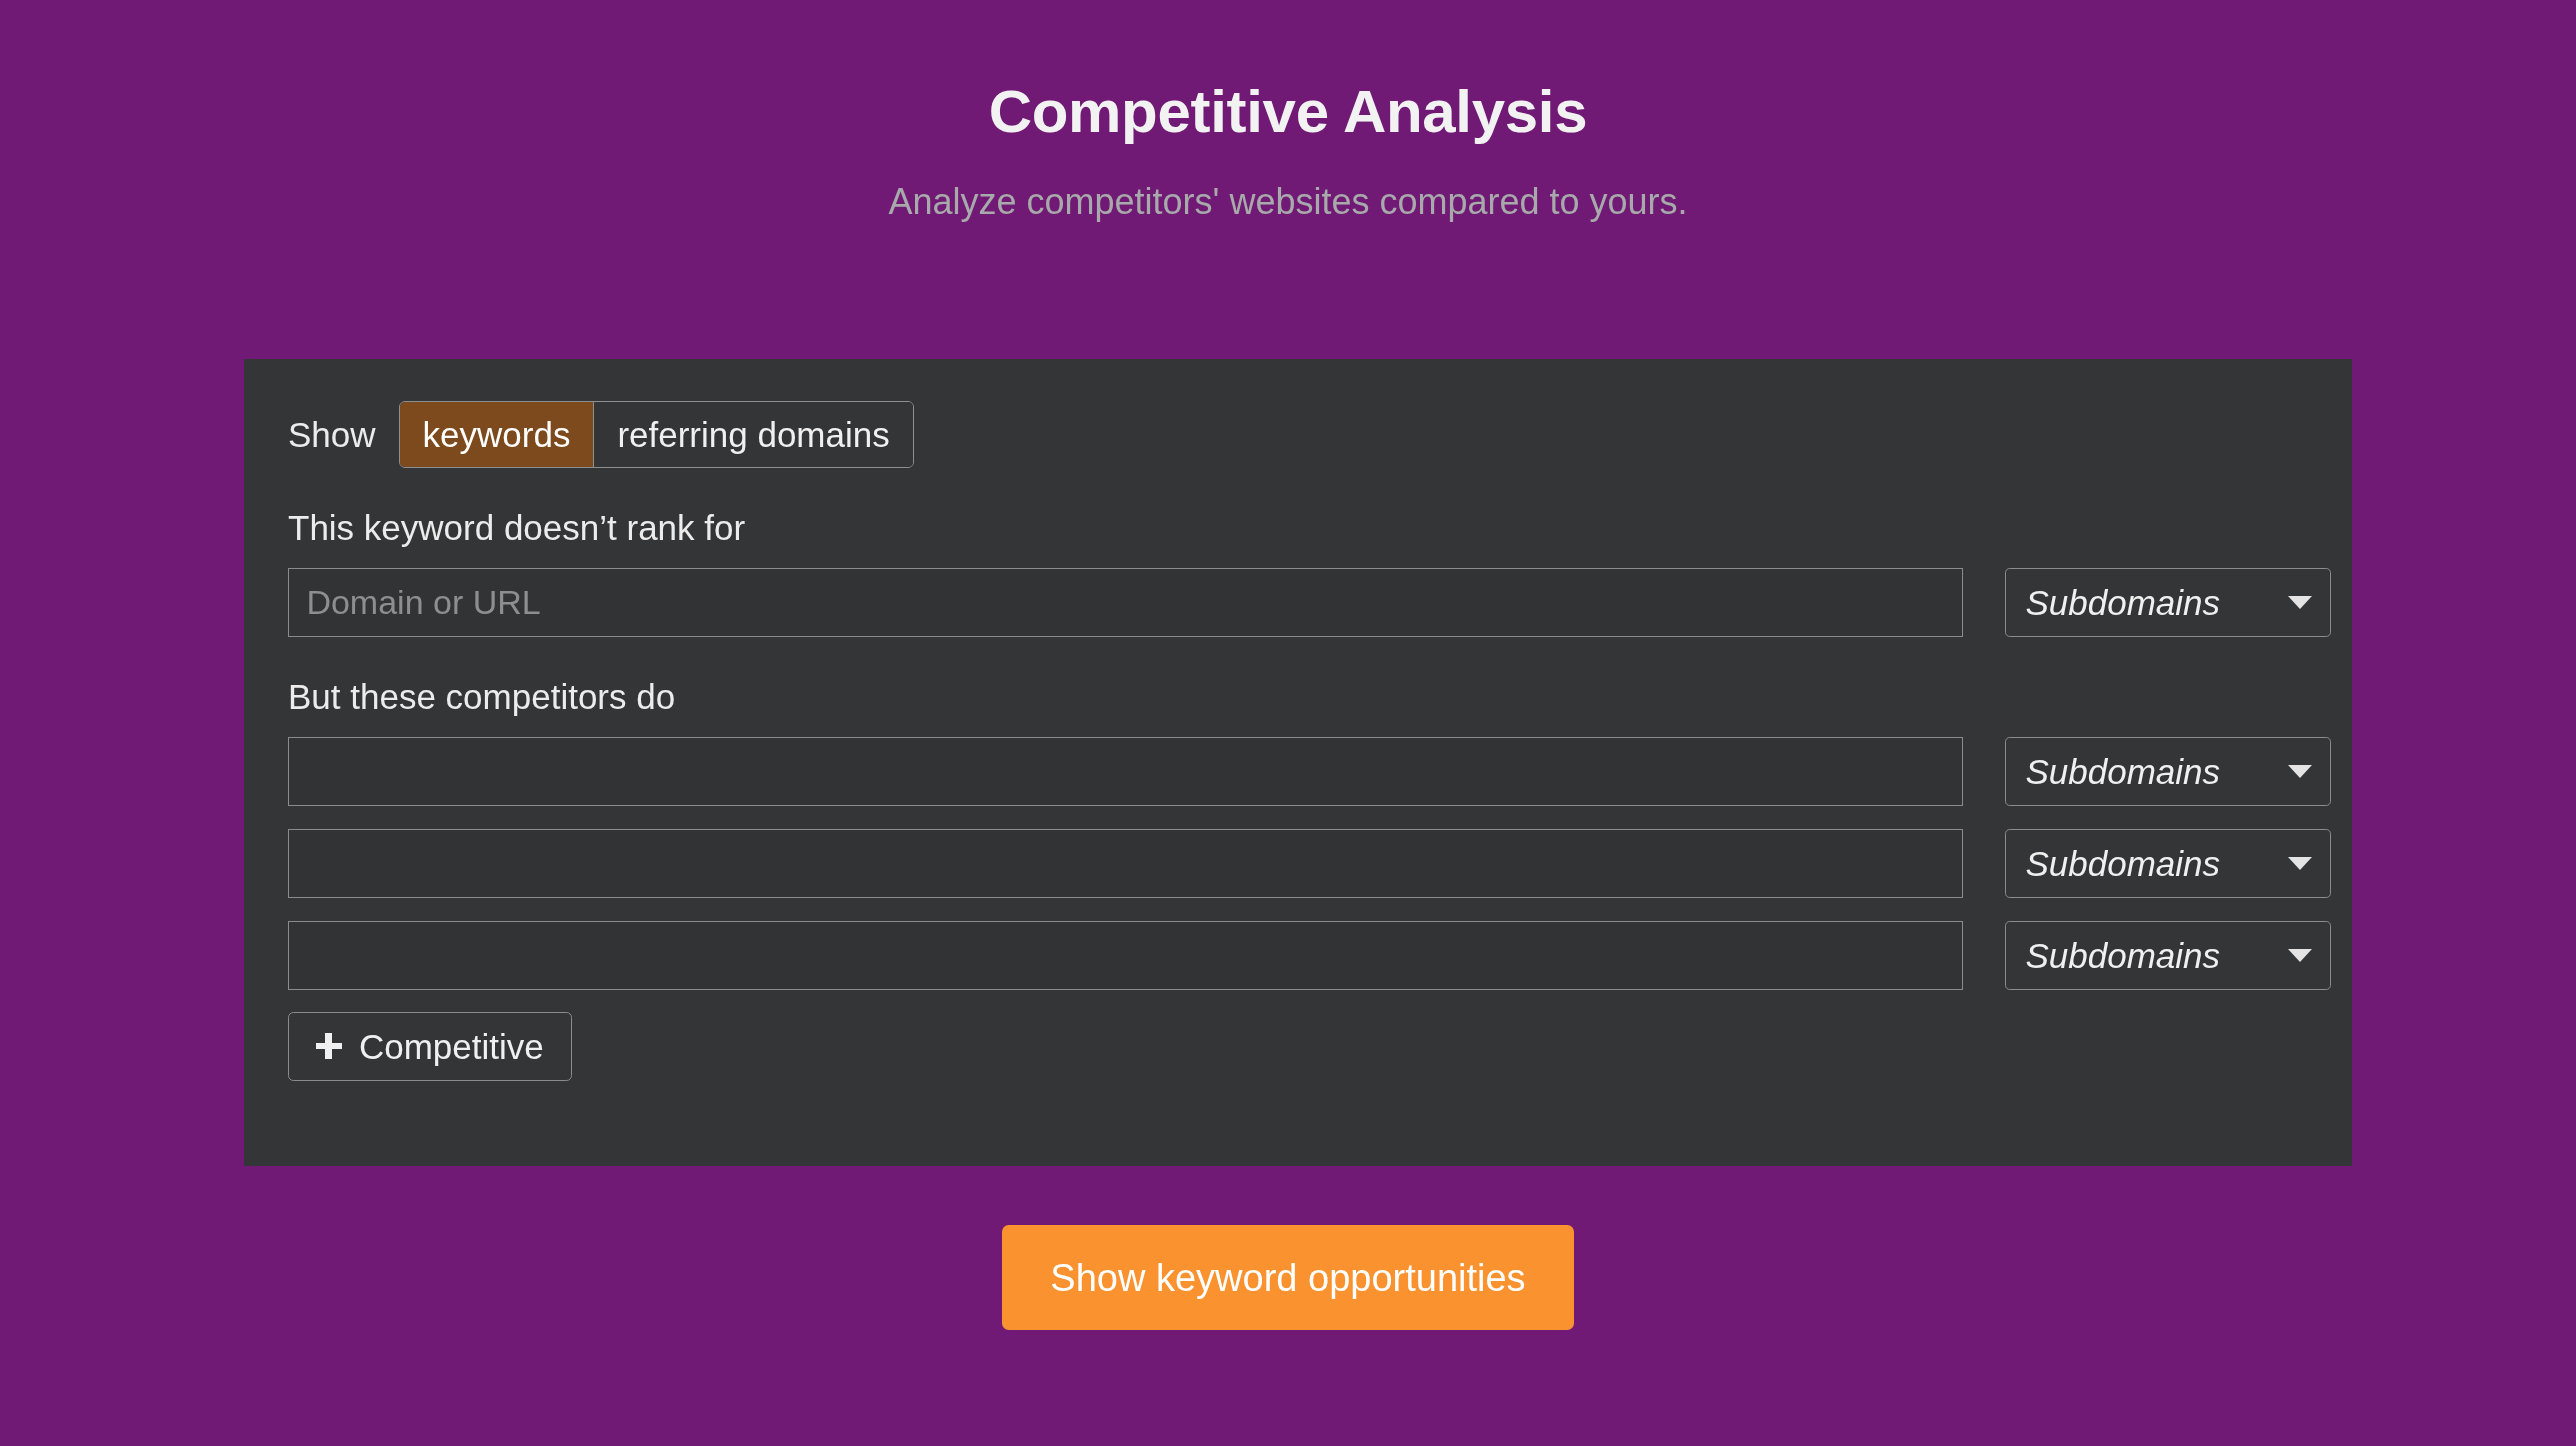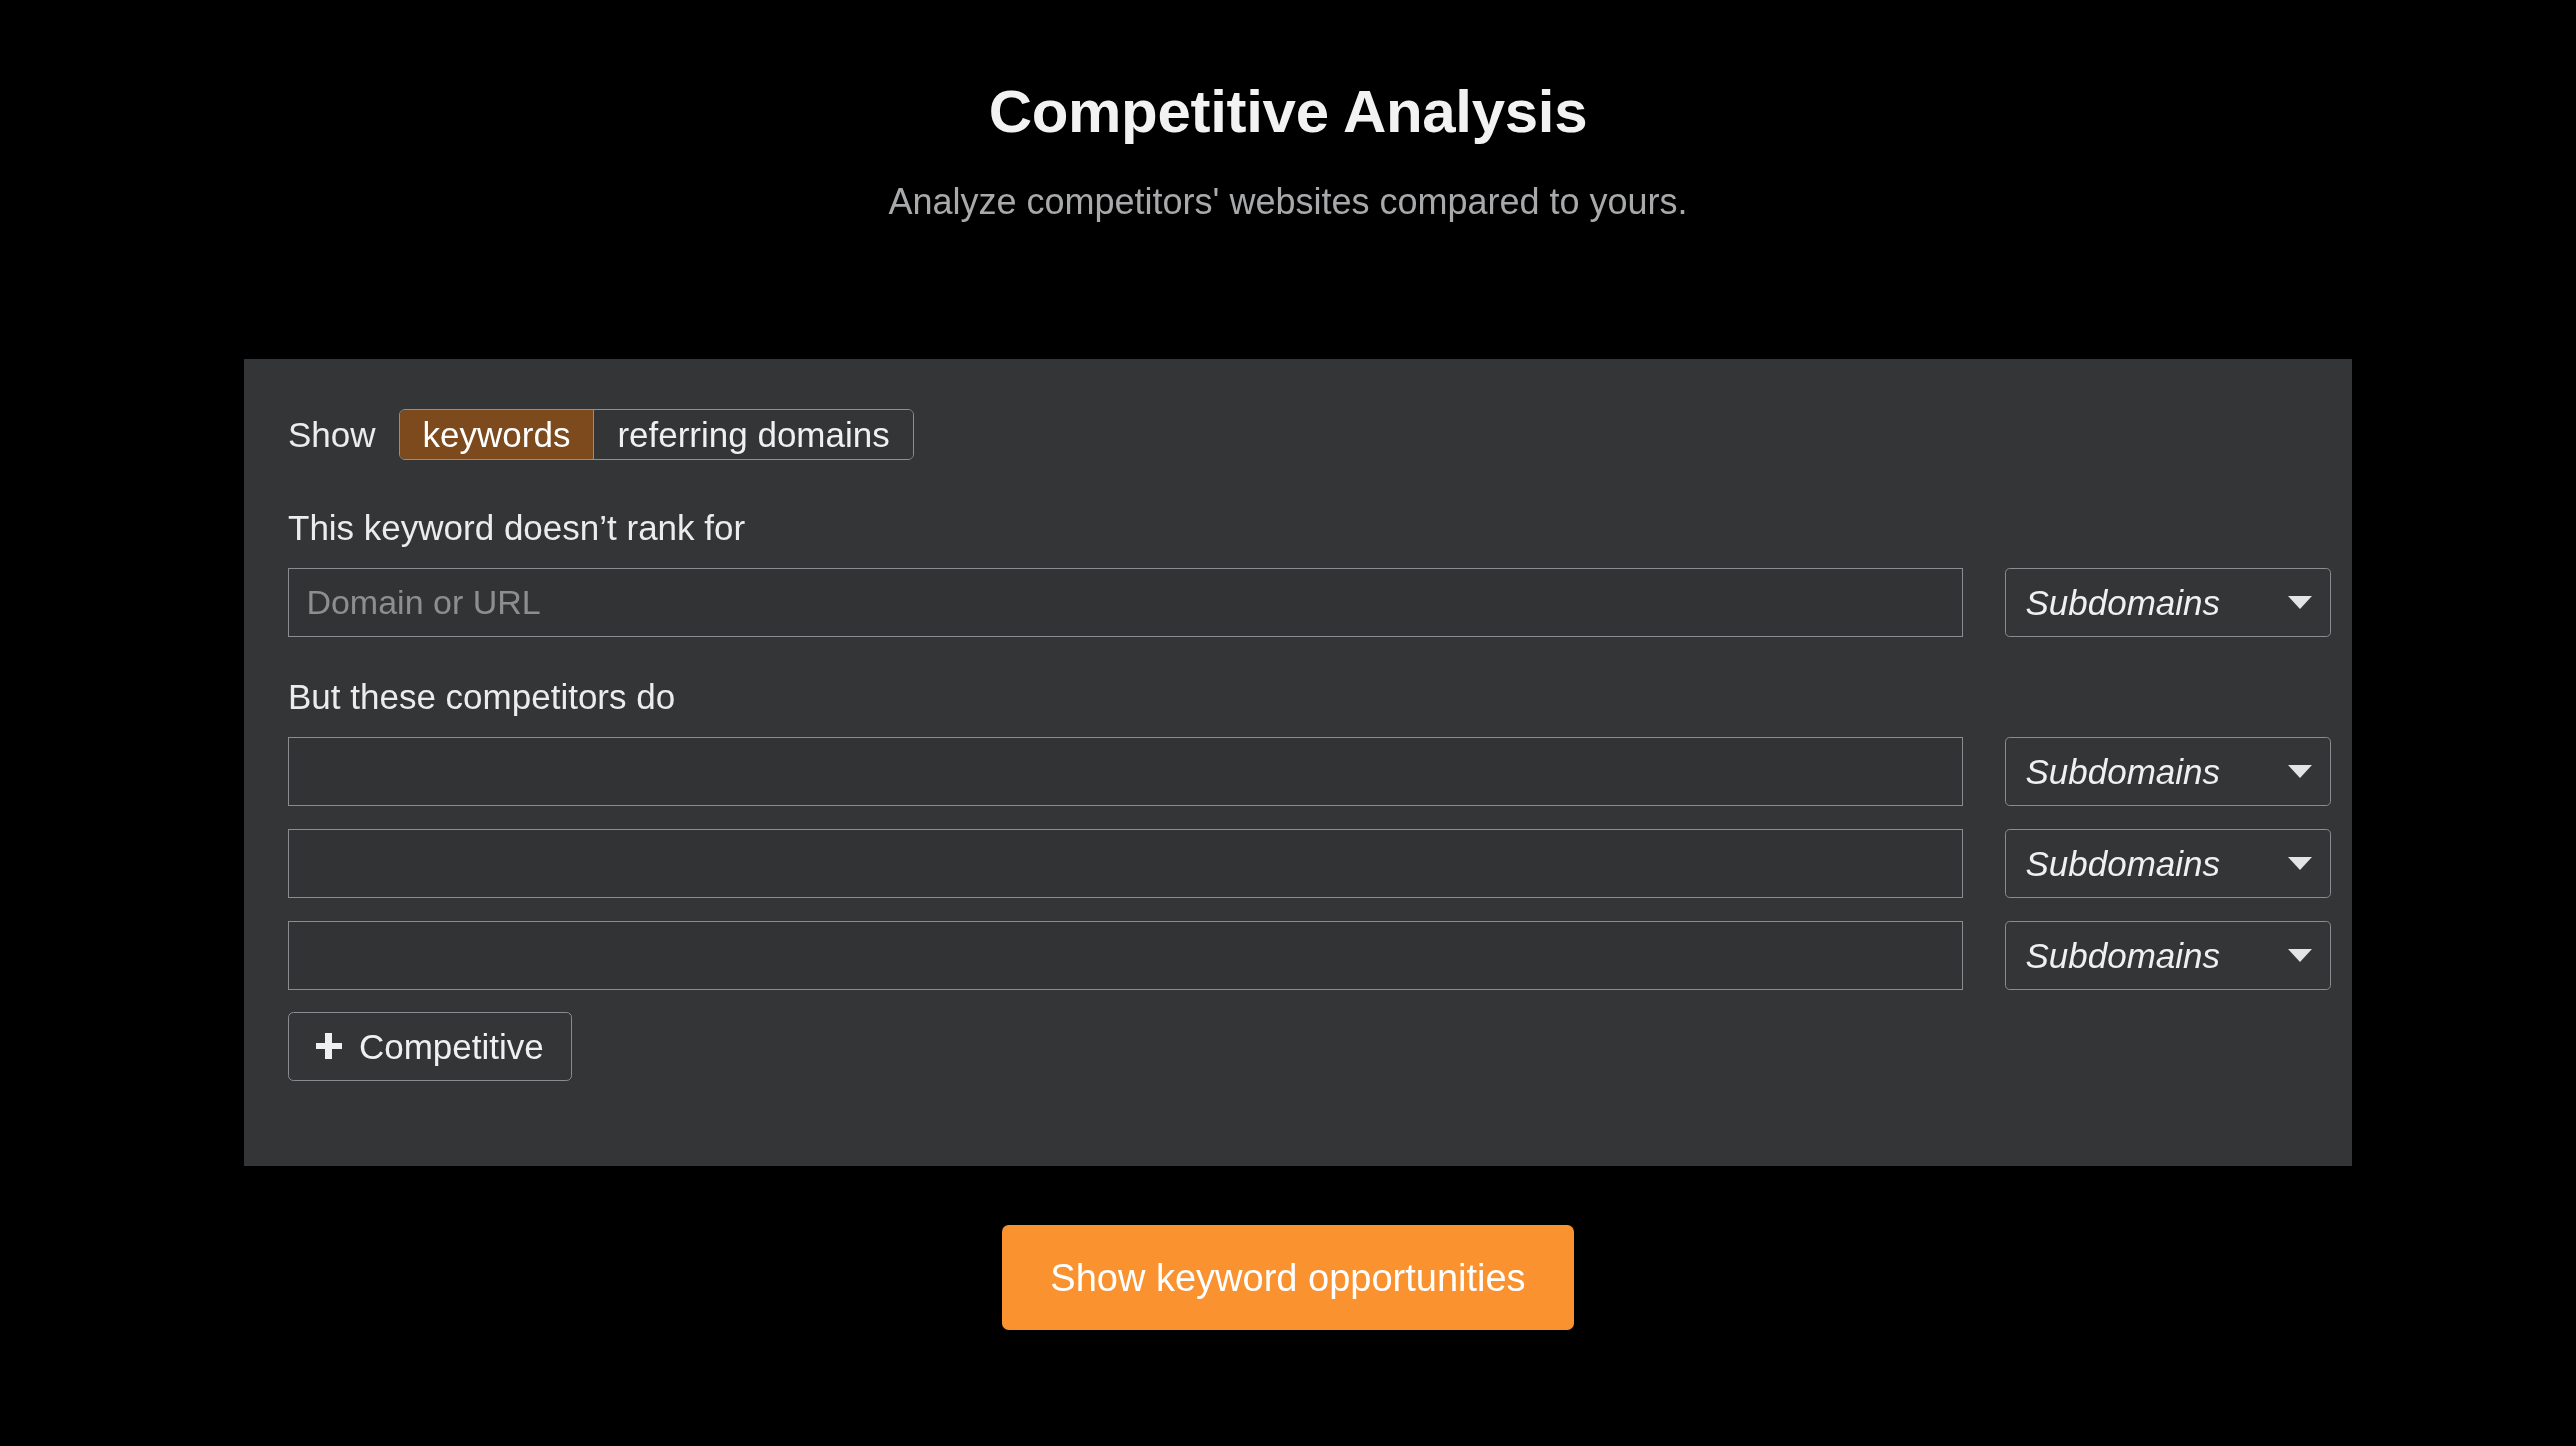--- a/index.html
+++ b/index.html
@@ -9,21 +9,21 @@
     height: 1447px;
     background: #242628;
     font-family: "Liberation Sans", sans-serif;
     -webkit-font-smoothing: antialiased;
   }
 
   .page {
     position: relative;
     width: 2576px;
     height: 1447px;
-    background: #000000;
+    background: #701a75;
     overflow: hidden;
   }
 
   
   .header {
     width: 100%;
     text-align: center;
     padding-top: 79px;
   }
 
@@ -68,21 +68,21 @@
     font-size: 35px;
     color: #ececec;
     margin-right: 23px;
     line-height: 1;
   }
 
   .tabgroup {
     display: flex;
     border: 1.3px solid #8d9093;
     border-radius: 6px;
-    height: 51px;
+    height: 67px;
     overflow: hidden;
     text-align: center;
   }
 
   .tab {
     display: flex;
     align-items: center;
     justify-content: center;
     padding: 0 23px;
     font-size: 35px;

